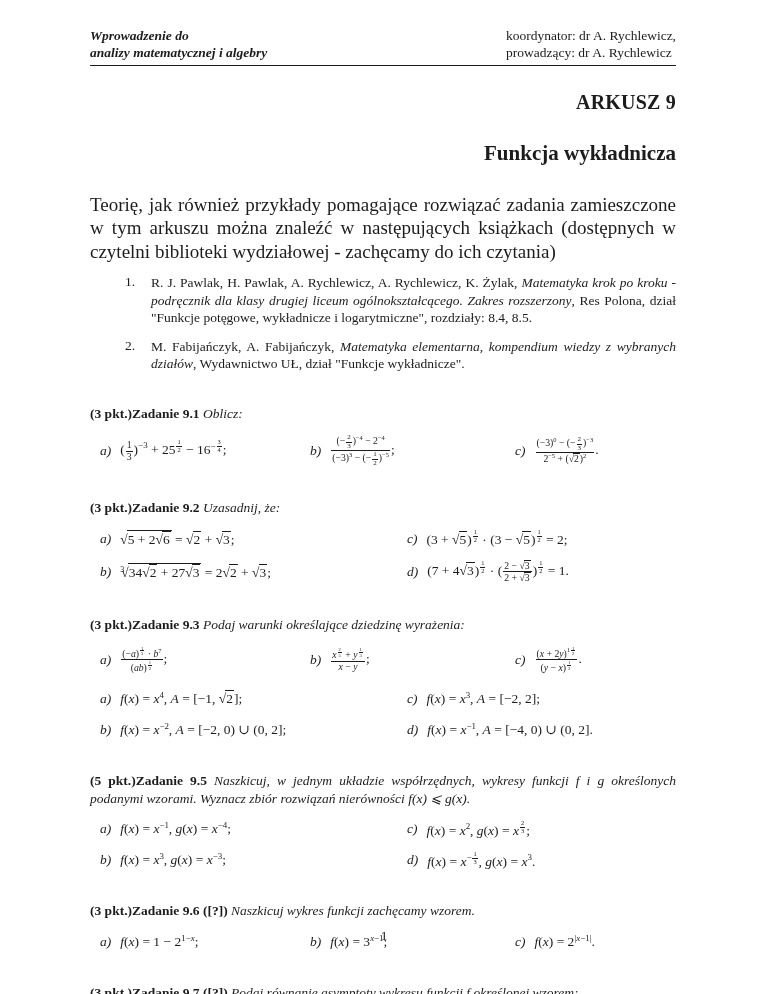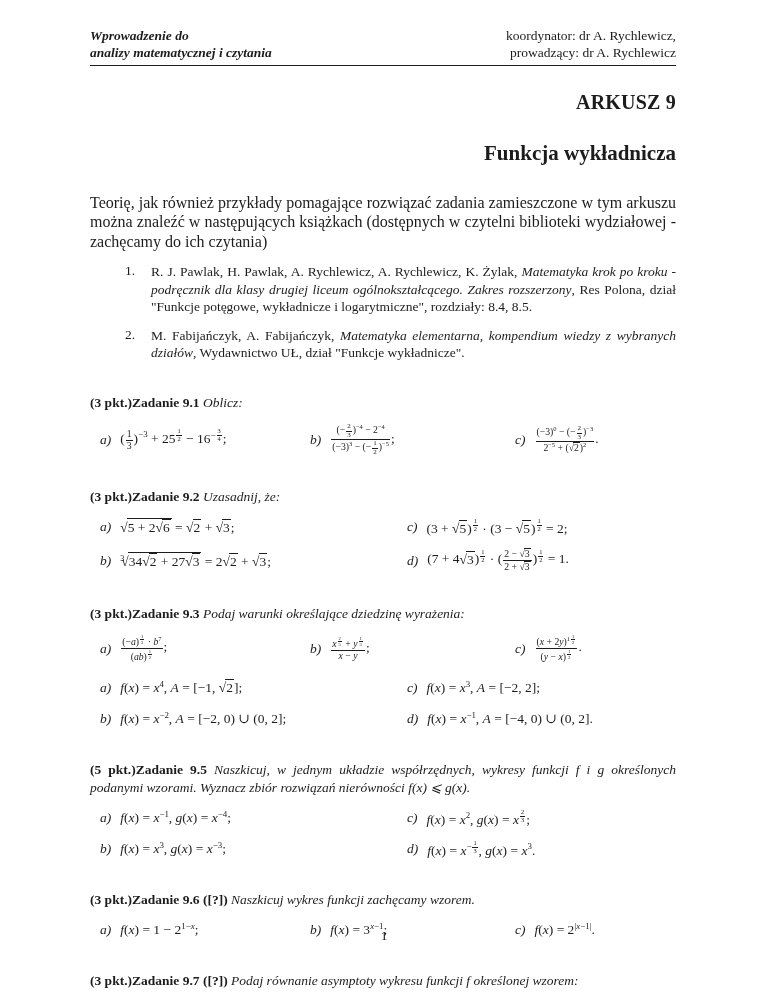--- a/index.html
+++ b/index.html
@@ -16,24 +16,24 @@
     padding: 27px 92px 0 90px;
     background: #fff;
   }
   
   .hdr {
     display: flex; justify-content: space-between; align-items: flex-end;
     border-bottom: 1.2px solid #1c1c1c; padding-bottom: 3px;
     font-size: 13.5px; line-height: 1.28;
   }
   .hdr-left  { font-style: italic; font-weight: bold; }
-  .hdr-right { text-align: right; }
+  .hdr-right { }
   .arkusz { text-align: right; font-weight: bold; font-size: 20px; margin-top: 25px; letter-spacing: .2px; }
   .title  { text-align: right; font-weight: bold; font-size: 21px; margin-top: 27px; }
-  .intro  { margin-top: 27px; font-size: 16px; line-height: 1.24; text-align: justify; }
+  .intro  { margin-top: 27px; font-size: 19px; line-height: 1.24; text-align: justify; }
   
   .bib { margin-top: 6px; font-size: 13.5px; }
   .bib-item { display: flex; margin-top: 11px; }
   .bib-num  { flex: none; width: 24px; margin-left: 21px; text-align: right; }
   .bib-body { margin-left: 16px; text-align: justify; line-height: 1.3; }
   .bib-title { font-style: italic; }
   
   .task { margin-top: 15px; font-size: 13.5px; }
   .task-head { line-height: 1.35; text-align: justify; margin-top: 32px; }
   .task-label { font-weight: bold; }
@@ -59,21 +59,21 @@
   .pagenum { position: absolute; bottom: 50px; left: 0; right: 0; text-align: center; font-size: 13.5px; }
 </style>
 </head>
 <body>
 
 <div class="page">
 
   <div class="hdr">
     <div class="hdr-left">
       <div>Wprowadzenie do</div>
-      <div>analizy matematycznej i czytania</div>
+      <div>analizy matematycznej i algebry</div>
     </div>
     <div class="hdr-right">
       <div>koordynator: dr A. Rychlewicz,</div>
       <div>prowadzący: dr A. Rychlewicz</div>
     </div>
   </div>
 
   <div class="arkusz">ARKUSZ 9</div>
 
   <div class="title">Funkcja wykładnicza</div>

